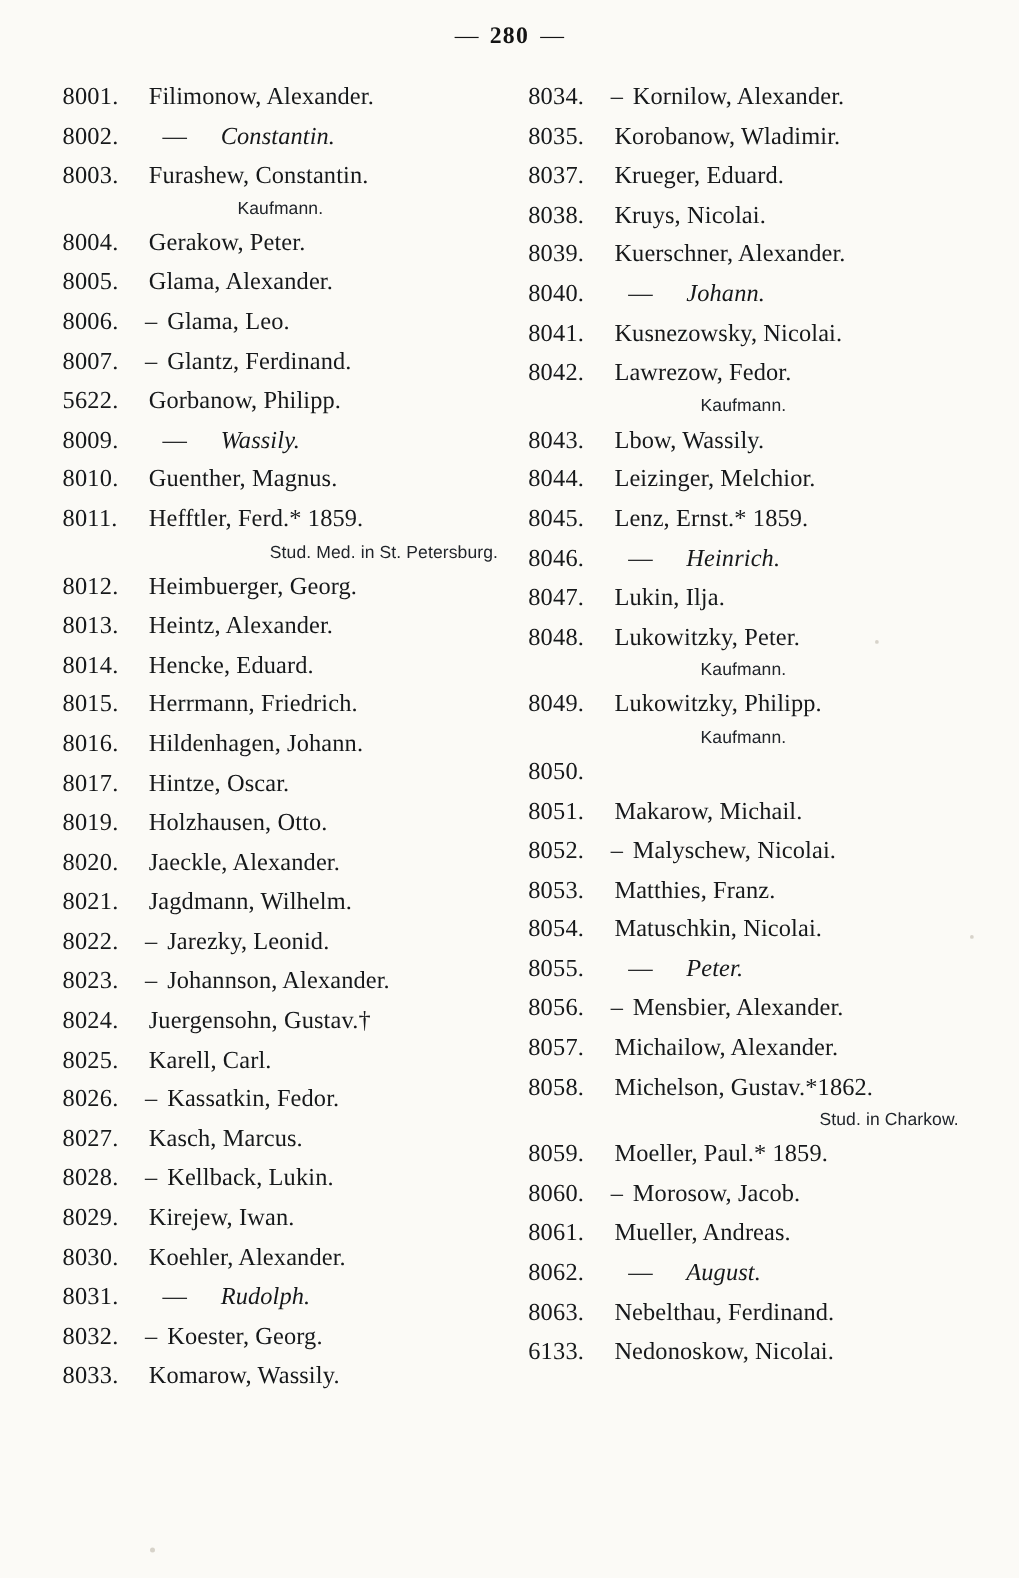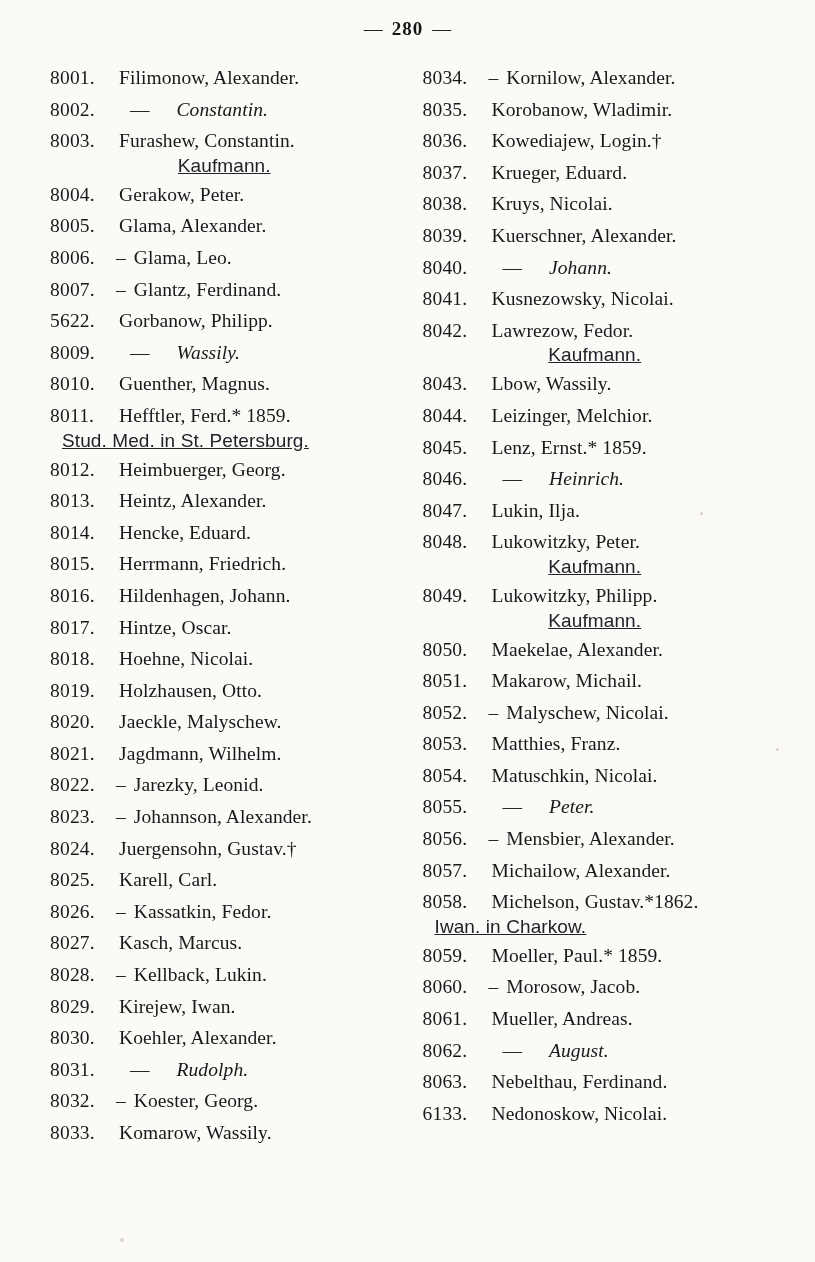--- a/index.html
+++ b/index.html
@@ -81,32 +81,31 @@
   .entry.ditto .name {
     padding-left: 28px;
     font-style: italic;
   }
   .entry.ditto .ditto-mark {
     padding-left: 18px;
     padding-right: 0;
     letter-spacing: -1px;
   }
   .note {
-    font-size: 19px;
+    font-size: 14px;
     line-height: 24px;
     text-align: center;
     color: #20242a;
     font-family: "Liberation Sans", sans-serif;
     letter-spacing: 0.1px;
     margin-top: -3px;
     margin-bottom: 1px;
-    text-decoration: underline;
   }
   .note.wide {
-    text-align: left;
+    text-align: right;
     padding-left: 12px;
   }
   .speck {
     position: absolute;
     background: #b9b3a6;
     border-radius: 50%;
     opacity: 0.55;
   }
 </style>
 </head>
@@ -188,30 +187,26 @@
         </div>
         <div class="entry">
           <span class="num">8016.</span>
           <span class="name">Hildenhagen, Johann.</span>
         </div>
         <div class="entry">
           <span class="num">8017.</span>
           <span class="name">Hintze, Oscar.</span>
         </div>
         <div class="entry">
-          <span class="num">8018.</span>
-          <span class="name">Hoehne, Nicolai.</span>
-        </div>
-        <div class="entry">
           <span class="num">8019.</span>
           <span class="name">Holzhausen, Otto.</span>
         </div>
         <div class="entry">
           <span class="num">8020.</span>
-          <span class="name">Jaeckle, Malyschew.</span>
+          <span class="name">Jaeckle, Alexander.</span>
         </div>
         <div class="entry">
           <span class="num">8021.</span>
           <span class="name">Jagdmann, Wilhelm.</span>
         </div>
         <div class="entry dashed">
           <span class="num">8022.</span>
           <span class="dash-mark">–</span>
           <span class="name">Jarezky, Leonid.</span>
         </div>
@@ -269,24 +264,20 @@
         <div class="entry dashed">
           <span class="num">8034.</span>
           <span class="dash-mark">–</span>
           <span class="name">Kornilow, Alexander.</span>
         </div>
         <div class="entry">
           <span class="num">8035.</span>
           <span class="name">Korobanow, Wladimir.</span>
         </div>
         <div class="entry">
-          <span class="num">8036.</span>
-          <span class="name">Kowediajew, Login.†</span>
-        </div>
-        <div class="entry">
           <span class="num">8037.</span>
           <span class="name">Krueger, Eduard.</span>
         </div>
         <div class="entry">
           <span class="num">8038.</span>
           <span class="name">Kruys, Nicolai.</span>
         </div>
         <div class="entry">
           <span class="num">8039.</span>
           <span class="name">Kuerschner, Alexander.</span>
@@ -331,21 +322,20 @@
           <span class="name">Lukowitzky, Peter.</span>
         </div>
         <div class="note">Kaufmann.</div>
         <div class="entry">
           <span class="num">8049.</span>
           <span class="name">Lukowitzky, Philipp.</span>
         </div>
         <div class="note">Kaufmann.</div>
         <div class="entry">
           <span class="num">8050.</span>
-          <span class="name">Maekelae, Alexander.</span>
         </div>
         <div class="entry">
           <span class="num">8051.</span>
           <span class="name">Makarow, Michail.</span>
         </div>
         <div class="entry dashed">
           <span class="num">8052.</span>
           <span class="dash-mark">–</span>
           <span class="name">Malyschew, Nicolai.</span>
         </div>
@@ -368,21 +358,21 @@
           <span class="name">Mensbier, Alexander.</span>
         </div>
         <div class="entry">
           <span class="num">8057.</span>
           <span class="name">Michailow, Alexander.</span>
         </div>
         <div class="entry">
           <span class="num">8058.</span>
           <span class="name">Michelson, Gustav.*1862.</span>
         </div>
-        <div class="note wide">Iwan. in Charkow.</div>
+        <div class="note wide">Stud. in Charkow.</div>
         <div class="entry">
           <span class="num">8059.</span>
           <span class="name">Moeller, Paul.* 1859.</span>
         </div>
         <div class="entry dashed">
           <span class="num">8060.</span>
           <span class="dash-mark">–</span>
           <span class="name">Morosow, Jacob.</span>
         </div>
         <div class="entry">

